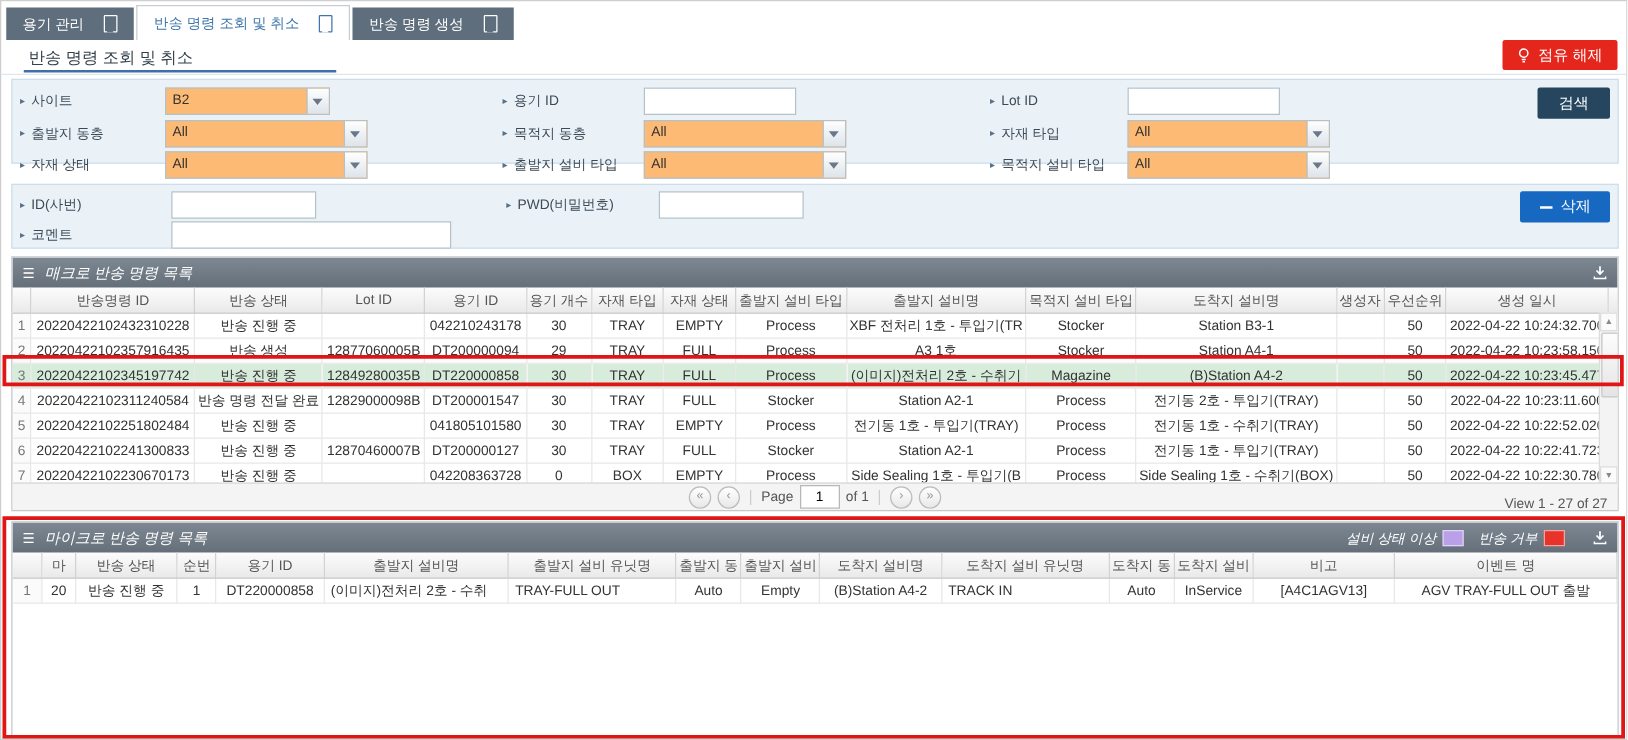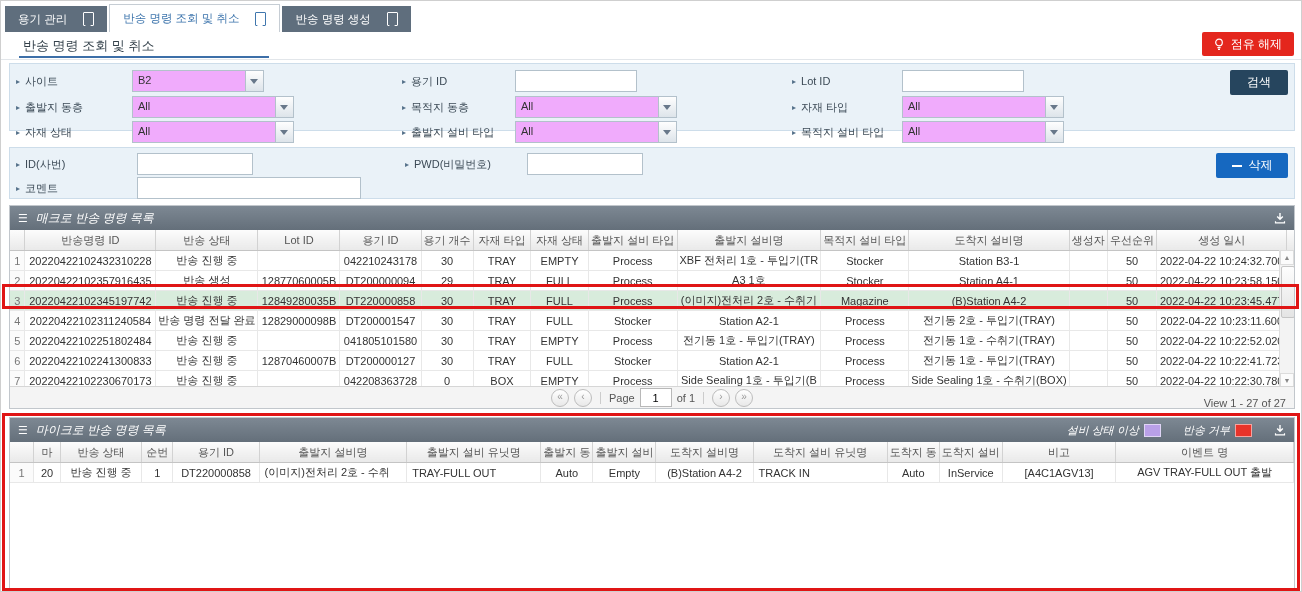--- a/index.html
+++ b/index.html
@@ -22,38 +22,38 @@
        border-radius:2px;cursor:pointer;box-sizing:border-box;}
   .btn-release{position:absolute;right:7px;top:31px;height:24px;padding:0 12px;background:#e4261d;}
   
   .panel{position:absolute;left:8px;width:1286px;background:#eaf2f8;border:1px solid #cdddea;box-sizing:border-box;}
   #panel-search{top:62px;height:68px;}
   #panel-command{top:146px;height:52px;}
   .flabel{position:absolute;font-size:11px;color:#3c4a56;line-height:16px;white-space:nowrap;}
   .flabel::before{content:"▸";font-size:8px;color:#55718a;margin-right:5px;vertical-align:1px;}
   .inp{position:absolute;height:22px;border:1px solid #b3c1cb;background:#fff;font-size:11px;
        padding:0 4px;box-sizing:border-box;font-family:inherit;color:#333;}
-  .sel{position:absolute;height:22px;border:1px solid #b3c1cb;background:#f0abfc;display:flex;box-sizing:border-box;cursor:pointer;}
+  .sel{position:absolute;height:22px;border:1px solid #b3c1cb;background:#fdba74;display:flex;box-sizing:border-box;cursor:pointer;}
   .sel-val{flex:1;font-size:11px;color:#333;padding:3px 5px;overflow:hidden;white-space:nowrap;}
   .sel-btn{width:17px;border-left:1px solid #b3c1cb;background:linear-gradient(#fefefe,#dde4ea);position:relative;}
   .sel-btn::after{content:"";position:absolute;top:8px;left:4px;border-left:4px solid transparent;
        border-right:4px solid transparent;border-top:5px solid #68788a;}
   .btn-search{position:absolute;right:6px;top:6px;width:58px;height:25px;background:#26455e;}
   .btn-delete{position:absolute;right:6px;top:5px;width:72px;height:25px;background:#1668c0;}
   .minus-ico{width:10px;height:2px;background:#fff;display:inline-block;}
   
   .grid{position:absolute;left:8px;width:1286px;background:#fff;border:1px solid #c2c7cc;
         box-sizing:border-box;overflow:hidden;}
   #macro-grid{top:204px;height:204px;}
   #micro-grid{top:416px;height:172px;}
   .gtitle{position:absolute;top:0;left:0;right:0;height:24px;display:flex;align-items:center;
         background:linear-gradient(#7d8893,#646f7a);color:#fff;font-size:12px;padding:0 8px;box-sizing:border-box;gap:8px;font-style:italic;}
   .ham::before{content:"☰";font-size:11px;color:#fff;}
   .dl{margin-left:auto;display:flex;align-items:center;cursor:pointer;}
-  .legend{margin-left:auto;display:flex;gap:22px;align-items:center;font-size:11px;color:#fff;}
+  .legend{margin-left:auto;display:flex;gap:12px;align-items:center;font-size:11px;color:#fff;}
   .lgi{display:flex;gap:5px;align-items:center;}
   .sw{width:15px;height:11px;border:1px solid rgba(255,255,255,.55);display:inline-block;}
   .gtable{position:absolute;top:24px;left:0;border-collapse:collapse;table-layout:fixed;font-size:11px;}
   .gtable th{height:20px;background:linear-gradient(#fcfcfc,#e9e9e9);border-right:1px solid #d2d2d2;
         border-bottom:1px solid #c4c4c4;font-weight:normal;color:#555;overflow:hidden;white-space:nowrap;padding:0 2px;}
   .gtable td{height:19px;border-right:1px solid #e8e8e8;border-bottom:1px solid #e8e8e8;text-align:center;
         color:#333;overflow:hidden;white-space:nowrap;padding:0 2px;}
   .gtable td:first-child{color:#777;background:#fbfbfb;}
   .gtable .pad{border-right:none;background:linear-gradient(#fcfcfc,#e9e9e9);}
   .gtable tbody .pad{background:#fff;border-bottom:none;}

